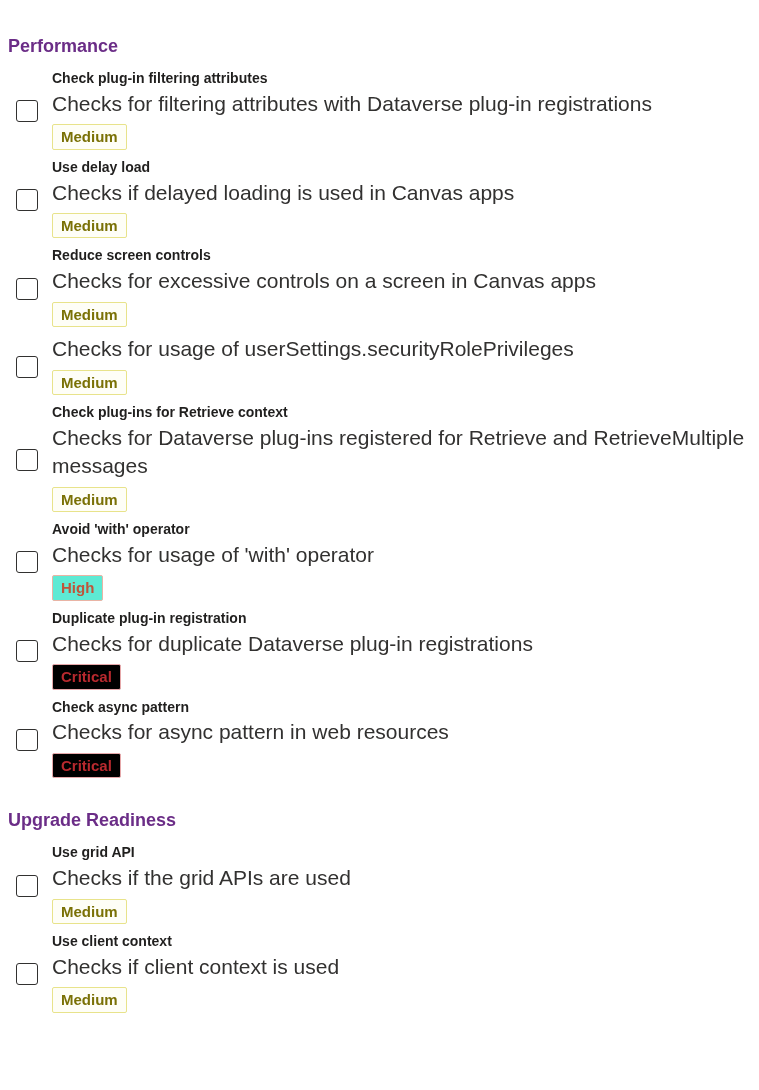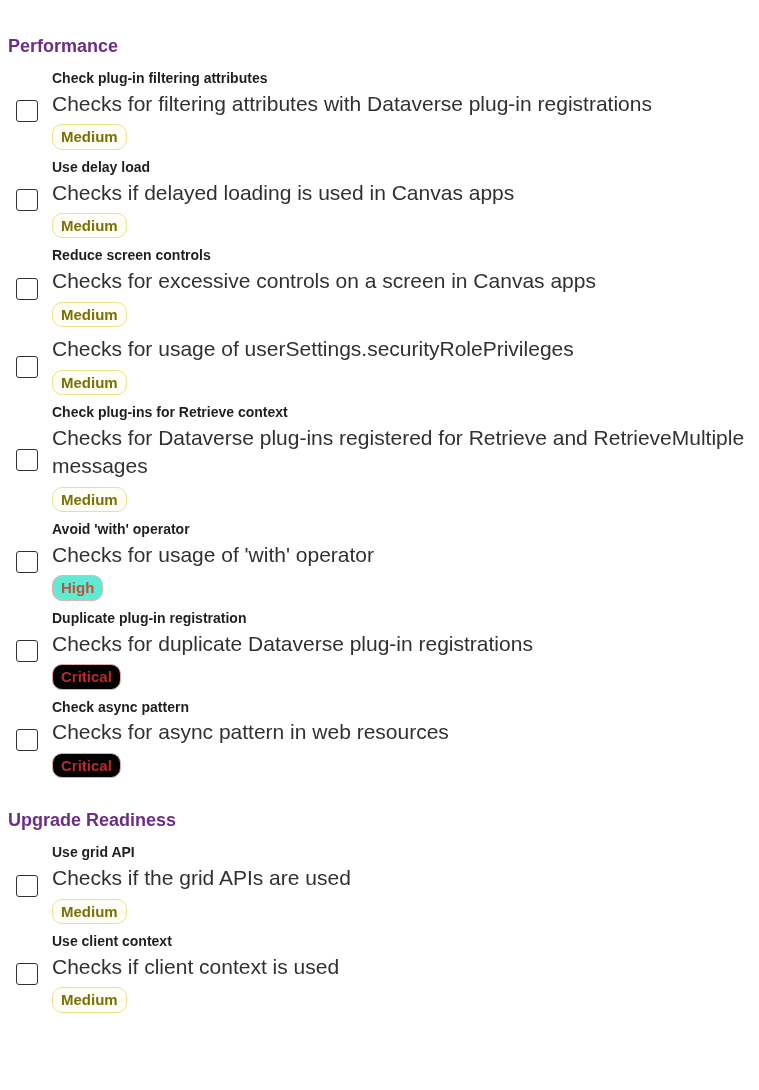--- a/index.html
+++ b/index.html
@@ -56,21 +56,21 @@
   .rule-desc {
     font-size: 21px;
     font-weight: 400;
     color: #323130;
     line-height: 1.35;
     margin-bottom: 6px;
   }
   .badge {
     display: inline-block;
     padding: 2px 8px;
-    border-radius: 10px;
+    border-radius: 2px;
     font-size: 15px;
     font-weight: 600;
     line-height: 1.3;
     margin-bottom: 4px;
   }
   .badge-medium {
     color: #7a7106;
     border: 1px solid #e8e38b;
     background: #fefef7;
   }

